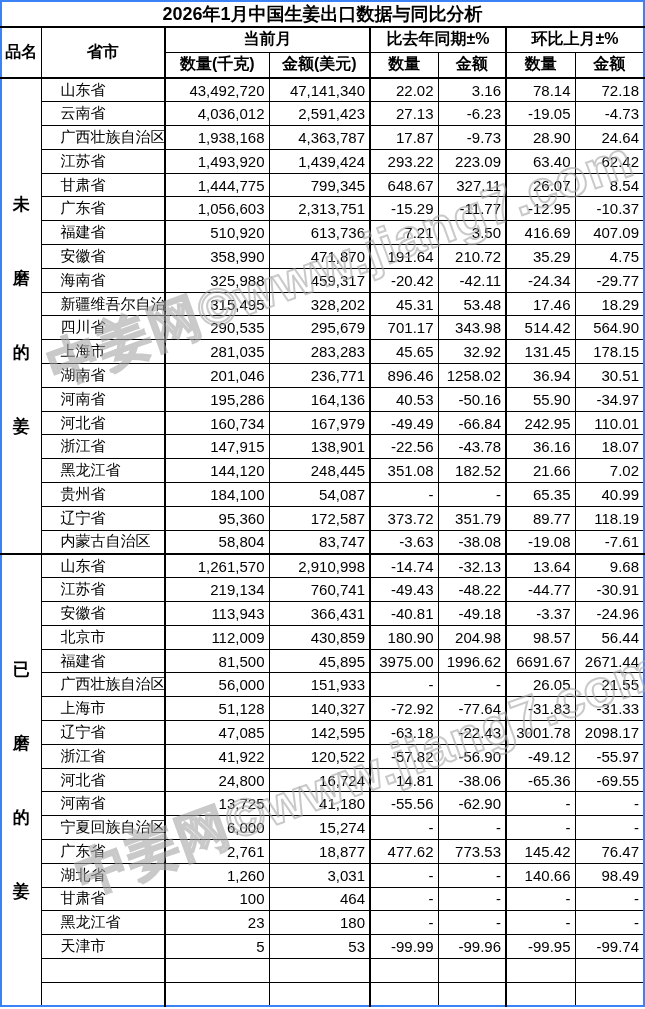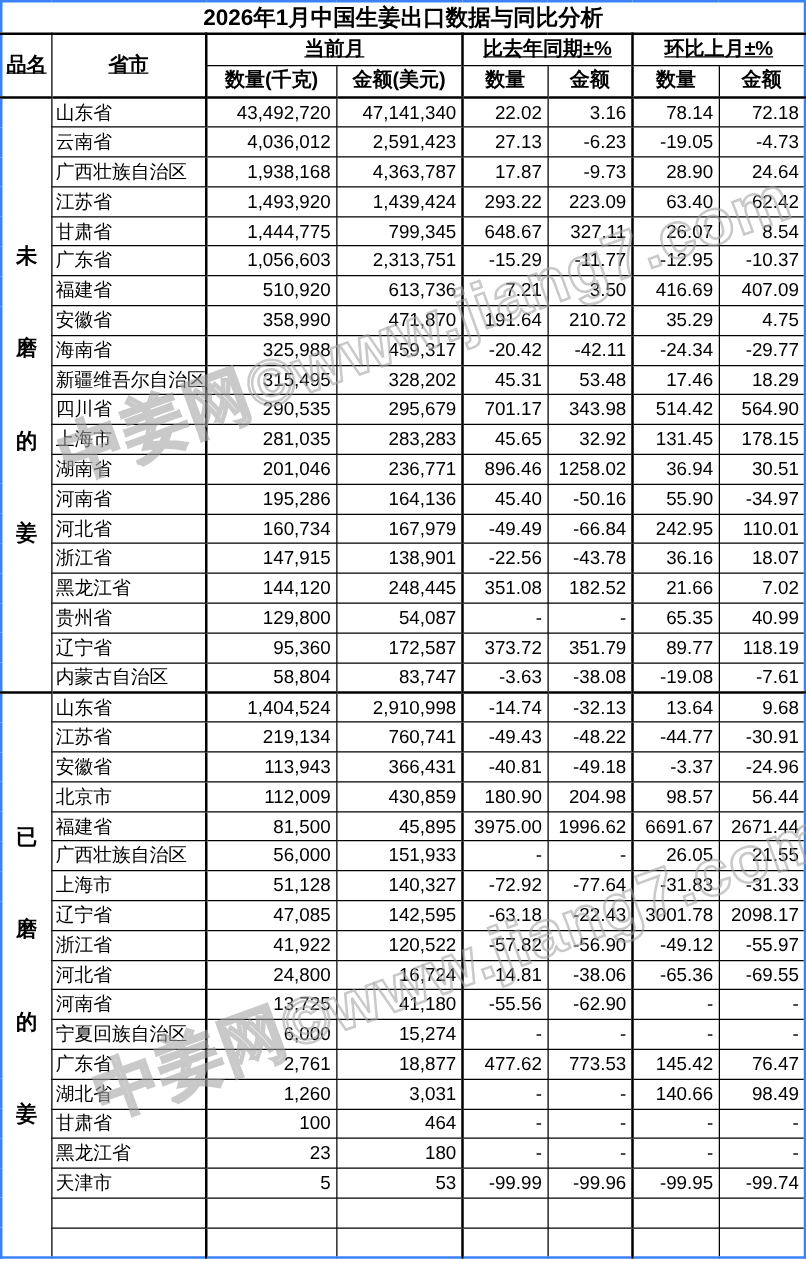--- a/index.html
+++ b/index.html
@@ -22,34 +22,34 @@
     white-space: nowrap;
     vertical-align: middle;
   }
   .title-cell {
     height: 26px;
     text-align: center;
     font-weight: bold;
     font-size: 18px;
     border-bottom: 2px solid #000;
   }
-  tr.h1 { height: 25px; text-decoration: underline; }
+  tr.h1 { height: 25px; }
   tr.h2 { height: 26px; }
   tr.h1 td, tr.h2 td {
     text-align: center;
     font-weight: bold;
     font-size: 16px;
   }
   .hb2 { border-bottom: 2px solid #000; }
   .bl2 { border-left: 2px solid #000; }
   .br2 { border-right: 2px solid #000; }
   tbody tr.data-row { height: 23.8px; }
   td.province {
     text-align: left;
-    padding-left: 3px;
+    padding-left: 19px;
     font-size: 15px;
   }
   td.num {
     text-align: right;
     padding-right: 4px;
     font-size: 15px;
     font-family: "Liberation Sans", "DejaVu Sans", sans-serif;
   }
   td.product-cell {
     text-align: center;
@@ -236,21 +236,21 @@
         <td class="num">236,771</td>
         <td class="num bl2">896.46</td>
         <td class="num">1258.02</td>
         <td class="num bl2">36.94</td>
         <td class="num">30.51</td>
       </tr>
       <tr class="data-row">
         <td class="province">河南省</td>
         <td class="num bl2">195,286</td>
         <td class="num">164,136</td>
-        <td class="num bl2">45.40</td>
+        <td class="num bl2">40.53</td>
         <td class="num">-50.16</td>
         <td class="num bl2">55.90</td>
         <td class="num">-34.97</td>
       </tr>
       <tr class="data-row">
         <td class="province">河北省</td>
         <td class="num bl2">160,734</td>
         <td class="num">167,979</td>
         <td class="num bl2">-49.49</td>
         <td class="num">-66.84</td>
@@ -270,21 +270,21 @@
         <td class="province">黑龙江省</td>
         <td class="num bl2">144,120</td>
         <td class="num">248,445</td>
         <td class="num bl2">351.08</td>
         <td class="num">182.52</td>
         <td class="num bl2">21.66</td>
         <td class="num">7.02</td>
       </tr>
       <tr class="data-row">
         <td class="province">贵州省</td>
-        <td class="num bl2">129,800</td>
+        <td class="num bl2">184,100</td>
         <td class="num">54,087</td>
         <td class="num bl2">-</td>
         <td class="num">-</td>
         <td class="num bl2">65.35</td>
         <td class="num">40.99</td>
       </tr>
       <tr class="data-row">
         <td class="province">辽宁省</td>
         <td class="num bl2">95,360</td>
         <td class="num">172,587</td>
@@ -305,21 +305,21 @@
       <tr class="data-row section-start">
         <td class="product-cell" rowspan="19">
           <div class="vertical-text">
             <span>已</span>
             <span>磨</span>
             <span>的</span>
             <span>姜</span>
           </div>
         </td>
         <td class="province">山东省</td>
-        <td class="num bl2">1,404,524</td>
+        <td class="num bl2">1,261,570</td>
         <td class="num">2,910,998</td>
         <td class="num bl2">-14.74</td>
         <td class="num">-32.13</td>
         <td class="num bl2">13.64</td>
         <td class="num">9.68</td>
       </tr>
       <tr class="data-row">
         <td class="province">江苏省</td>
         <td class="num bl2">219,134</td>
         <td class="num">760,741</td>

